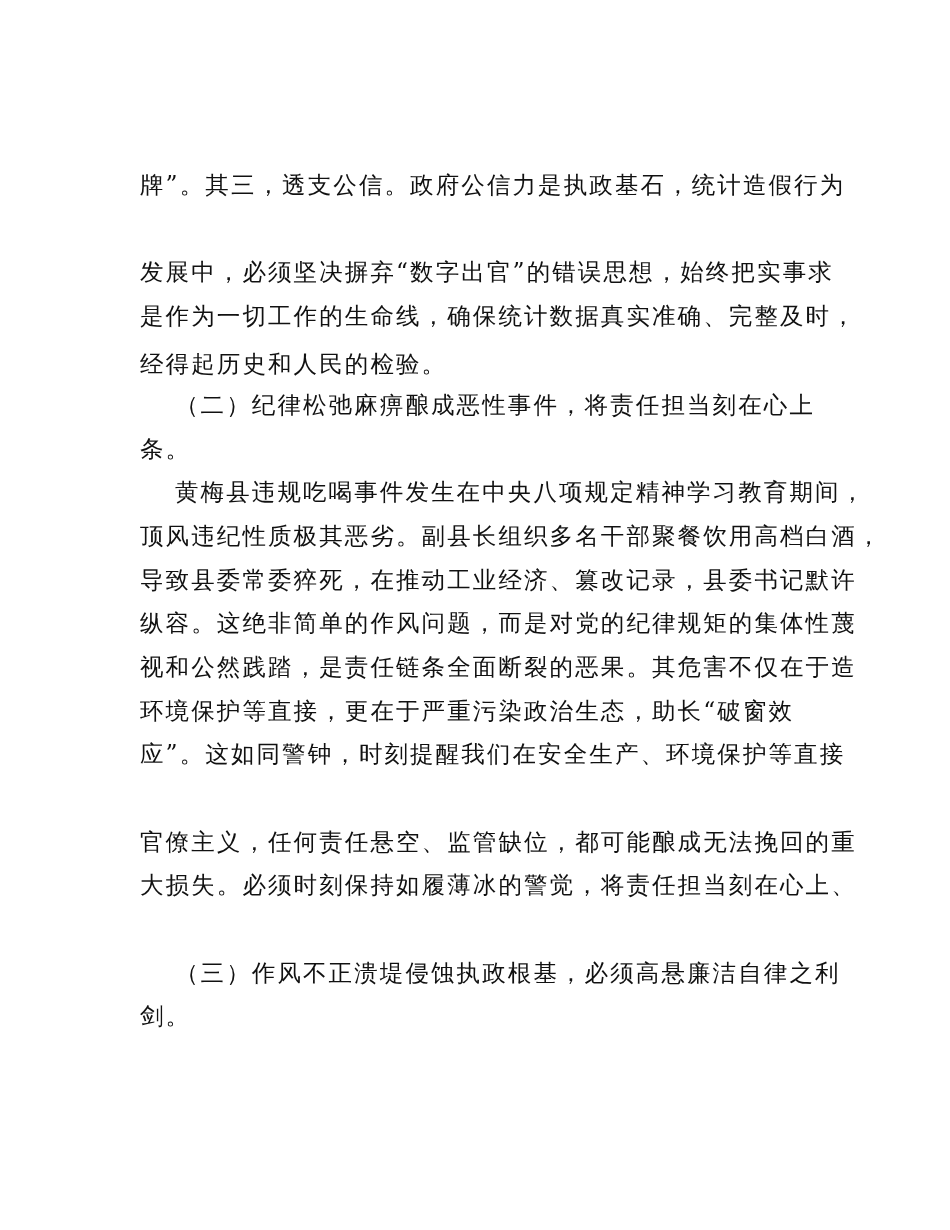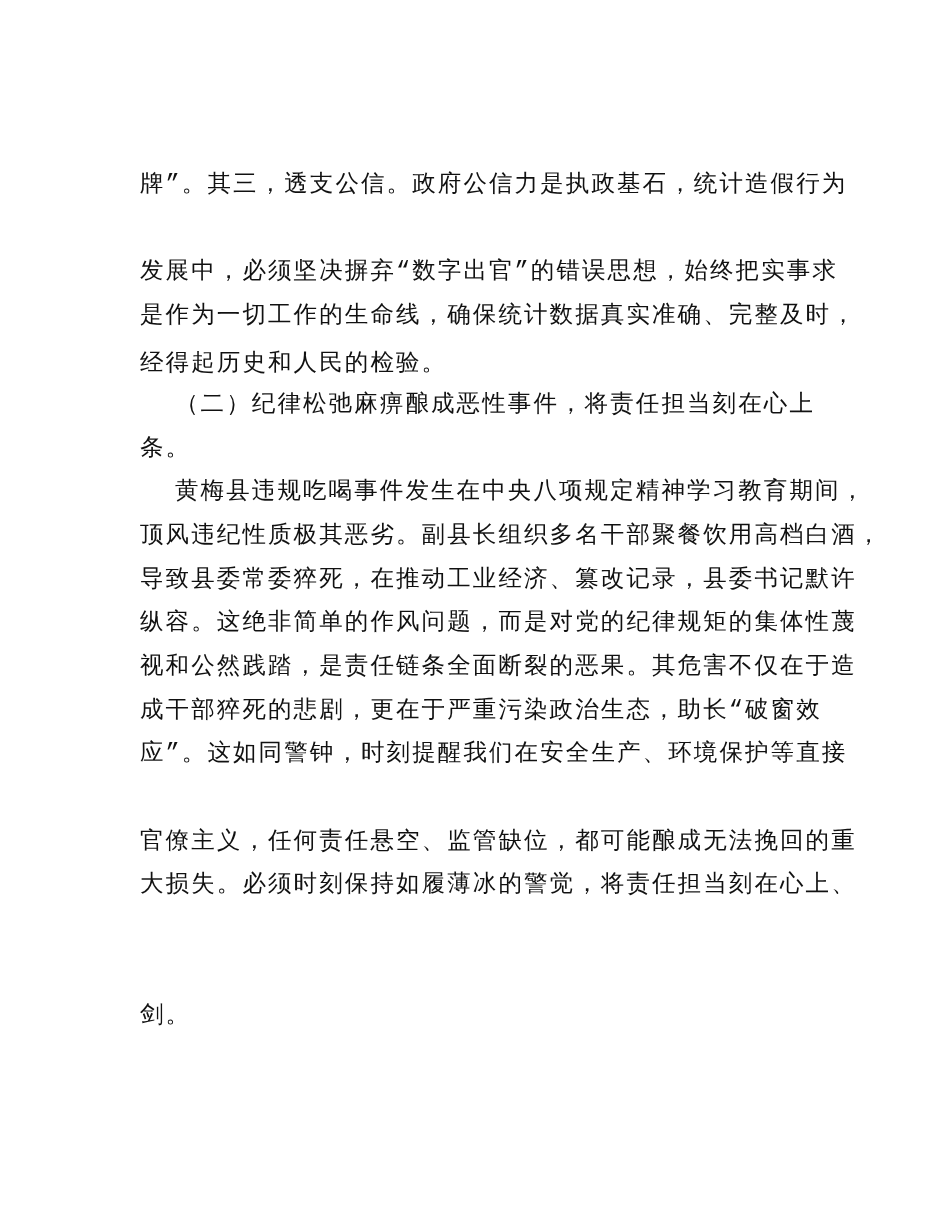--- a/index.html
+++ b/index.html
@@ -5,37 +5,37 @@
   html, body { margin: 0; padding: 0; }
   body {
     width: 950px; height: 1230px; background: #ffffff; position: relative; overflow: hidden;
     font-family: "DejaVu Serif", "Liberation Serif", serif; color: #111111;
   }
   .page { position: absolute; left: 0; top: 0; width: 950px; height: 1230px; }
   .line {
     position: absolute; left: 140px; width: 700px;
     font-size: 23.5px; line-height: 30px; white-space: nowrap;
     letter-spacing: 2.1px;
-    font-family: Liberation Mono, monospace;
   }
   .indent { left: 175px; }
 </style>
 </head>
 <body>
 
 <div class="page">
   <div class="line" style="top:170px">牌”。其三，透支公信。政府公信力是执政基石，统计造假行为</div>
   <div class="line" style="top:257px">发展中，必须坚决摒弃“数字出官”的错误思想，始终把实事求</div>
   <div class="line" style="top:301px">是作为一切工作的生命线，确保统计数据真实准确、完整及时，</div>
   <div class="line" style="top:349px">经得起历史和人民的检验。</div>
   <div class="line indent" style="top:390px">（二）纪律松弛麻痹酿成恶性事件，将责任担当刻在心上</div>
   <div class="line" style="top:434px">条。</div>
   <div class="line indent" style="top:477px">黄梅县违规吃喝事件发生在中央八项规定精神学习教育期间，</div>
   <div class="line" style="top:521px">顶风违纪性质极其恶劣。副县长组织多名干部聚餐饮用高档白酒，</div>
   <div class="line" style="top:565px">导致县委常委猝死，在推动工业经济、篡改记录，县委书记默许</div>
   <div class="line" style="top:608px">纵容。这绝非简单的作风问题，而是对党的纪律规矩的集体性蔑</div>
   <div class="line" style="top:652px">视和公然践踏，是责任链条全面断裂的恶果。其危害不仅在于造</div>
-  <div class="line" style="top:696px">成干部猝死的悲剧，更在于严重污染政治生态，助长“破窗效</div>
+  <div class="line" style="top:696px">环境保护等直接，更在于严重污染政治生态，助长“破窗效</div>
   <div class="line" style="top:739px">应”。这如同警钟，时刻提醒我们在安全生产、环境保护等直接</div>
   <div class="line" style="top:827px">官僚主义，任何责任悬空、监管缺位，都可能酿成无法挽回的重</div>
   <div class="line" style="top:870px">大损失。必须时刻保持如履薄冰的警觉，将责任担当刻在心上、</div>
+  <div class="line indent" style="top:958px">（三）作风不正溃堤侵蚀执政根基，必须高悬廉洁自律之利</div>
   <div class="line" style="top:1001px">剑。</div>
 </div>
 
 </body></html>

